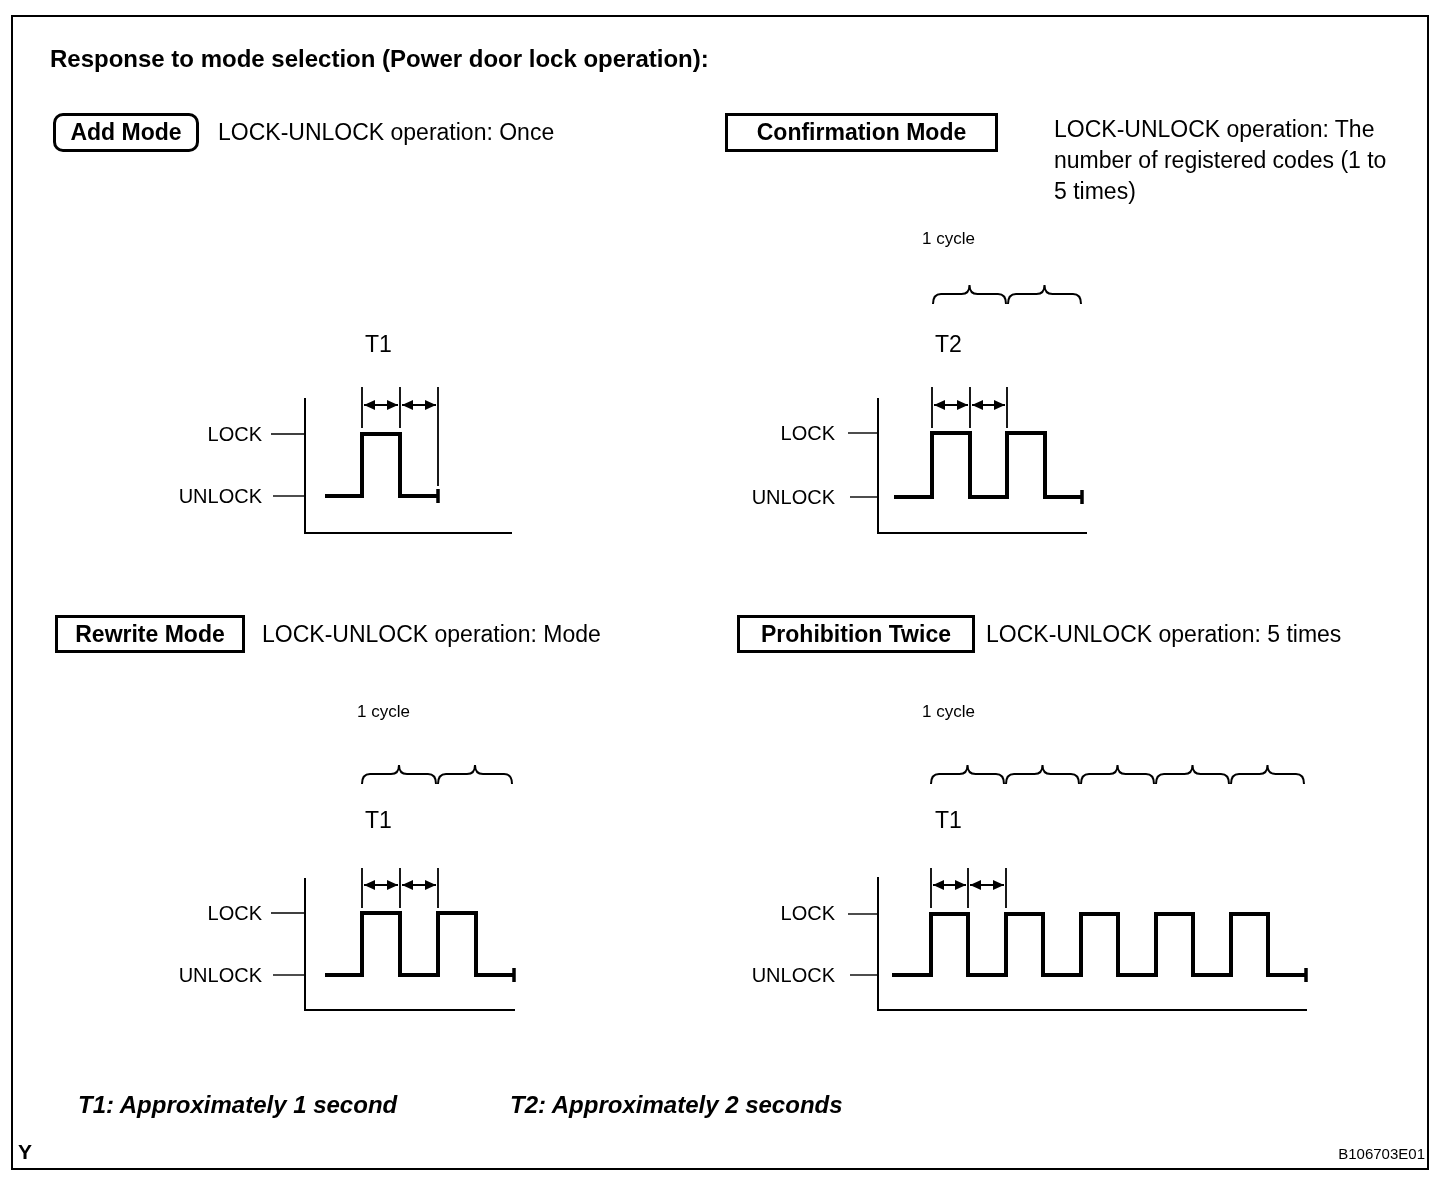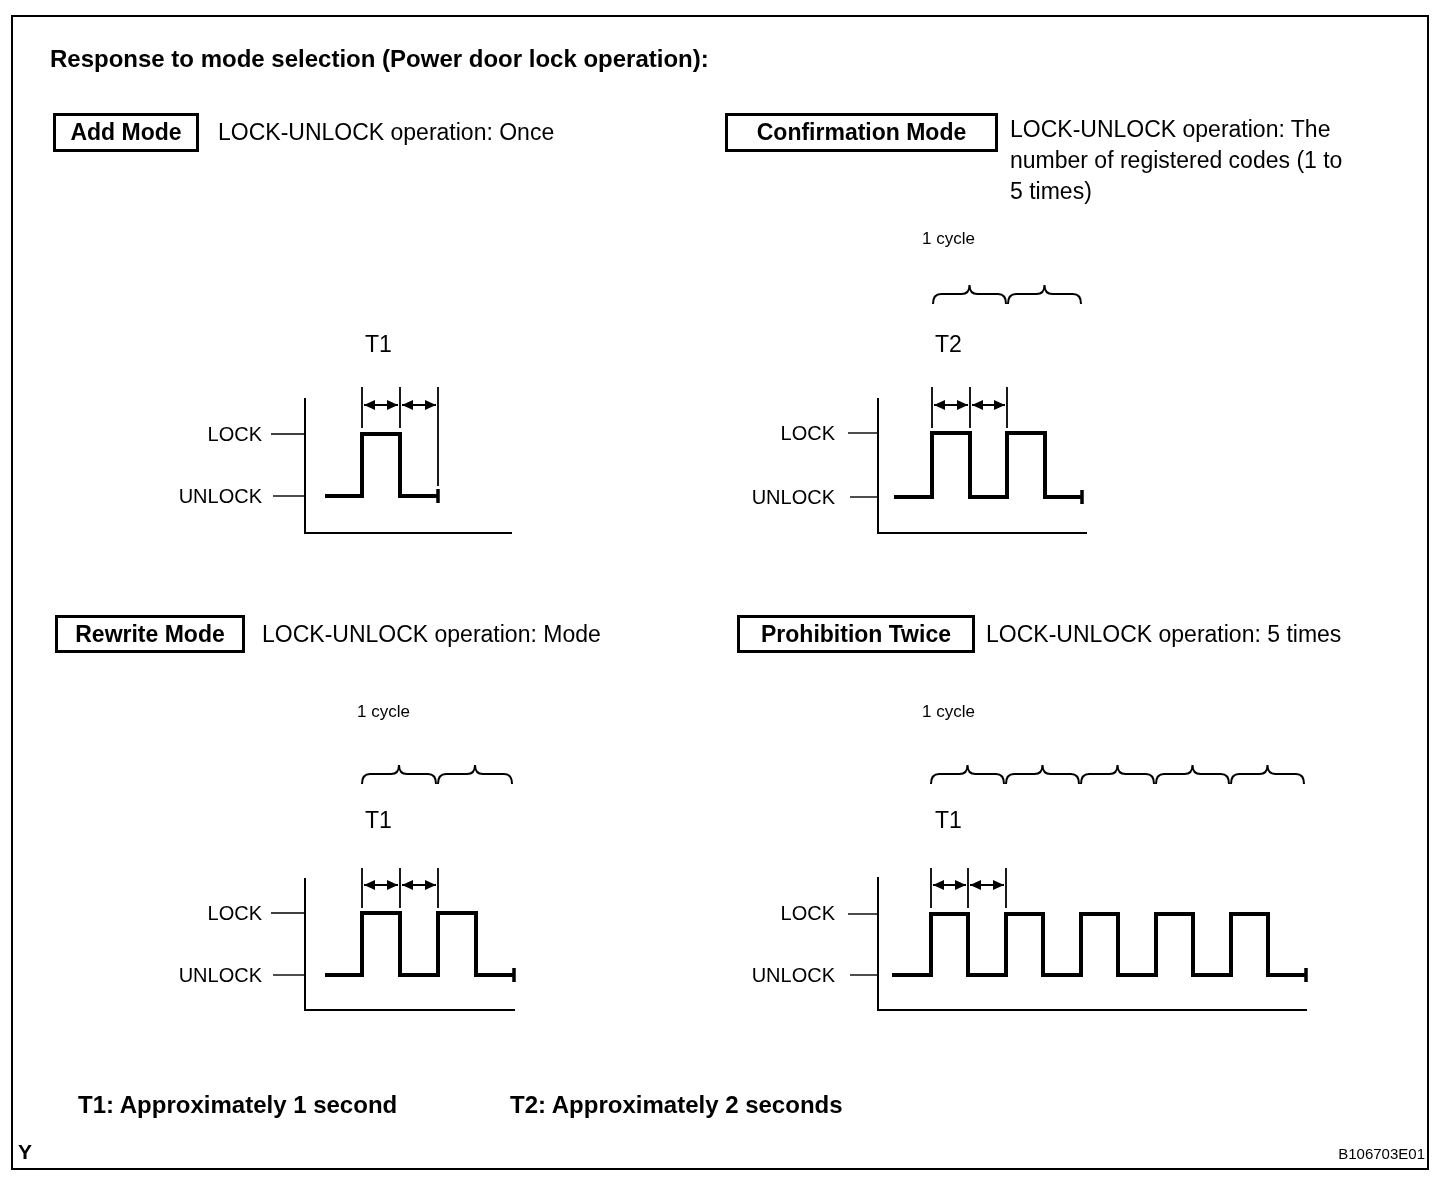--- a/index.html
+++ b/index.html
@@ -2,25 +2,25 @@
 <html><head>
 <meta charset="utf-8">
 <style>
   html,body{margin:0;padding:0;background:#fff;}
   body{width:1456px;height:1192px;position:relative;font-family:"Liberation Sans",sans-serif;color:#000;overflow:hidden;}
   .abs{position:absolute;}
   #frame{left:11px;top:15px;width:1418px;height:1155px;border:2px solid #000;box-sizing:border-box;}
   #page-title{left:50px;top:45px;font-size:24px;font-weight:bold;white-space:nowrap;}
   .mode-box{border:3px solid #000;box-sizing:border-box;font-size:23px;font-weight:bold;display:flex;align-items:center;justify-content:center;white-space:nowrap;}
   .desc{font-size:23px;line-height:26px;white-space:pre-line;}
-  .desc.multi{line-height:31px;}
+  .desc.multi{line-height:31px;margin-left:44px;}
   .siglabel{font-size:20px;line-height:24px;text-align:right;width:122px;}
   .cyclelabel{font-size:17px;white-space:nowrap;}
   .tlabel{font-size:23px;white-space:nowrap;}
-  .footnote{font-size:24px;font-weight:bold;white-space:nowrap;}
+  .footnote{font-size:24px;font-weight:bold;white-space:nowrap;font-style:italic;}
   #page-marker{left:18px;top:1140px;font-size:21px;font-weight:bold;}
   #figure-id{left:1245px;top:1145px;width:180px;text-align:right;font-size:15px;}
   #diagram-svg{left:0;top:0;}
 </style>
 </head>
 <body>
 
 <div id="frame" class="abs"></div>
 
 <svg id="diagram-svg" class="abs" width="1456" height="1192" viewBox="0 0 1456 1192">
@@ -94,21 +94,21 @@
       <path d="M 931 784 Q 931 774 939 774 L 959.5 774 Q 967.5 774 967.5 765 Q 967.5 774 975.5 774 L 996 774 Q 1004 774 1004 784" fill="none" stroke="#000000" stroke-width="2"></path>
       <path d="M 1006 784 Q 1006 774 1014 774 L 1034.5 774 Q 1042.5 774 1042.5 765 Q 1042.5 774 1050.5 774 L 1071 774 Q 1079 774 1079 784" fill="none" stroke="#000000" stroke-width="2"></path>
       <path d="M 1081 784 Q 1081 774 1089 774 L 1109.5 774 Q 1117.5 774 1117.5 765 Q 1117.5 774 1125.5 774 L 1146 774 Q 1154 774 1154 784" fill="none" stroke="#000000" stroke-width="2"></path>
       <path d="M 1156 784 Q 1156 774 1164 774 L 1184.5 774 Q 1192.5 774 1192.5 765 Q 1192.5 774 1200.5 774 L 1221 774 Q 1229 774 1229 784" fill="none" stroke="#000000" stroke-width="2"></path>
       <path d="M 1231 784 Q 1231 774 1239 774 L 1259.5 774 Q 1267.5 774 1267.5 765 Q 1267.5 774 1275.5 774 L 1296 774 Q 1304 774 1304 784" fill="none" stroke="#000000" stroke-width="2"></path>
     </g>
   </svg>
 
 <div id="page-title" class="abs">Response to mode selection (Power door lock operation):</div>
 
-<div class="abs mode-box" style="left:53px;top:113px;width:146px;height:39px;">Add Mode</div>
+<div class="abs mode-box" style="left:53px;top:113px;width:146px;height:39px;border-radius:10px;">Add Mode</div>
 <div class="abs desc" style="left:218px;top:119px;">LOCK-UNLOCK operation: Once</div>
 <div class="abs tlabel" style="left:365px;top:331px;">T1</div>
 <div class="abs siglabel" style="left:140px;top:422px;">LOCK</div>
 <div class="abs siglabel" style="left:140px;top:484px;">UNLOCK</div>
 
 <div class="abs mode-box" style="left:725px;top:113px;width:273px;height:39px;">Confirmation Mode</div>
 <div class="abs desc multi" style="left:1010px;top:114px;width:400px;">LOCK-UNLOCK operation: The
 number of registered codes (1 to
 5 times)</div>
 <div class="abs cyclelabel" style="left:922px;top:229px;">1 cycle</div>

